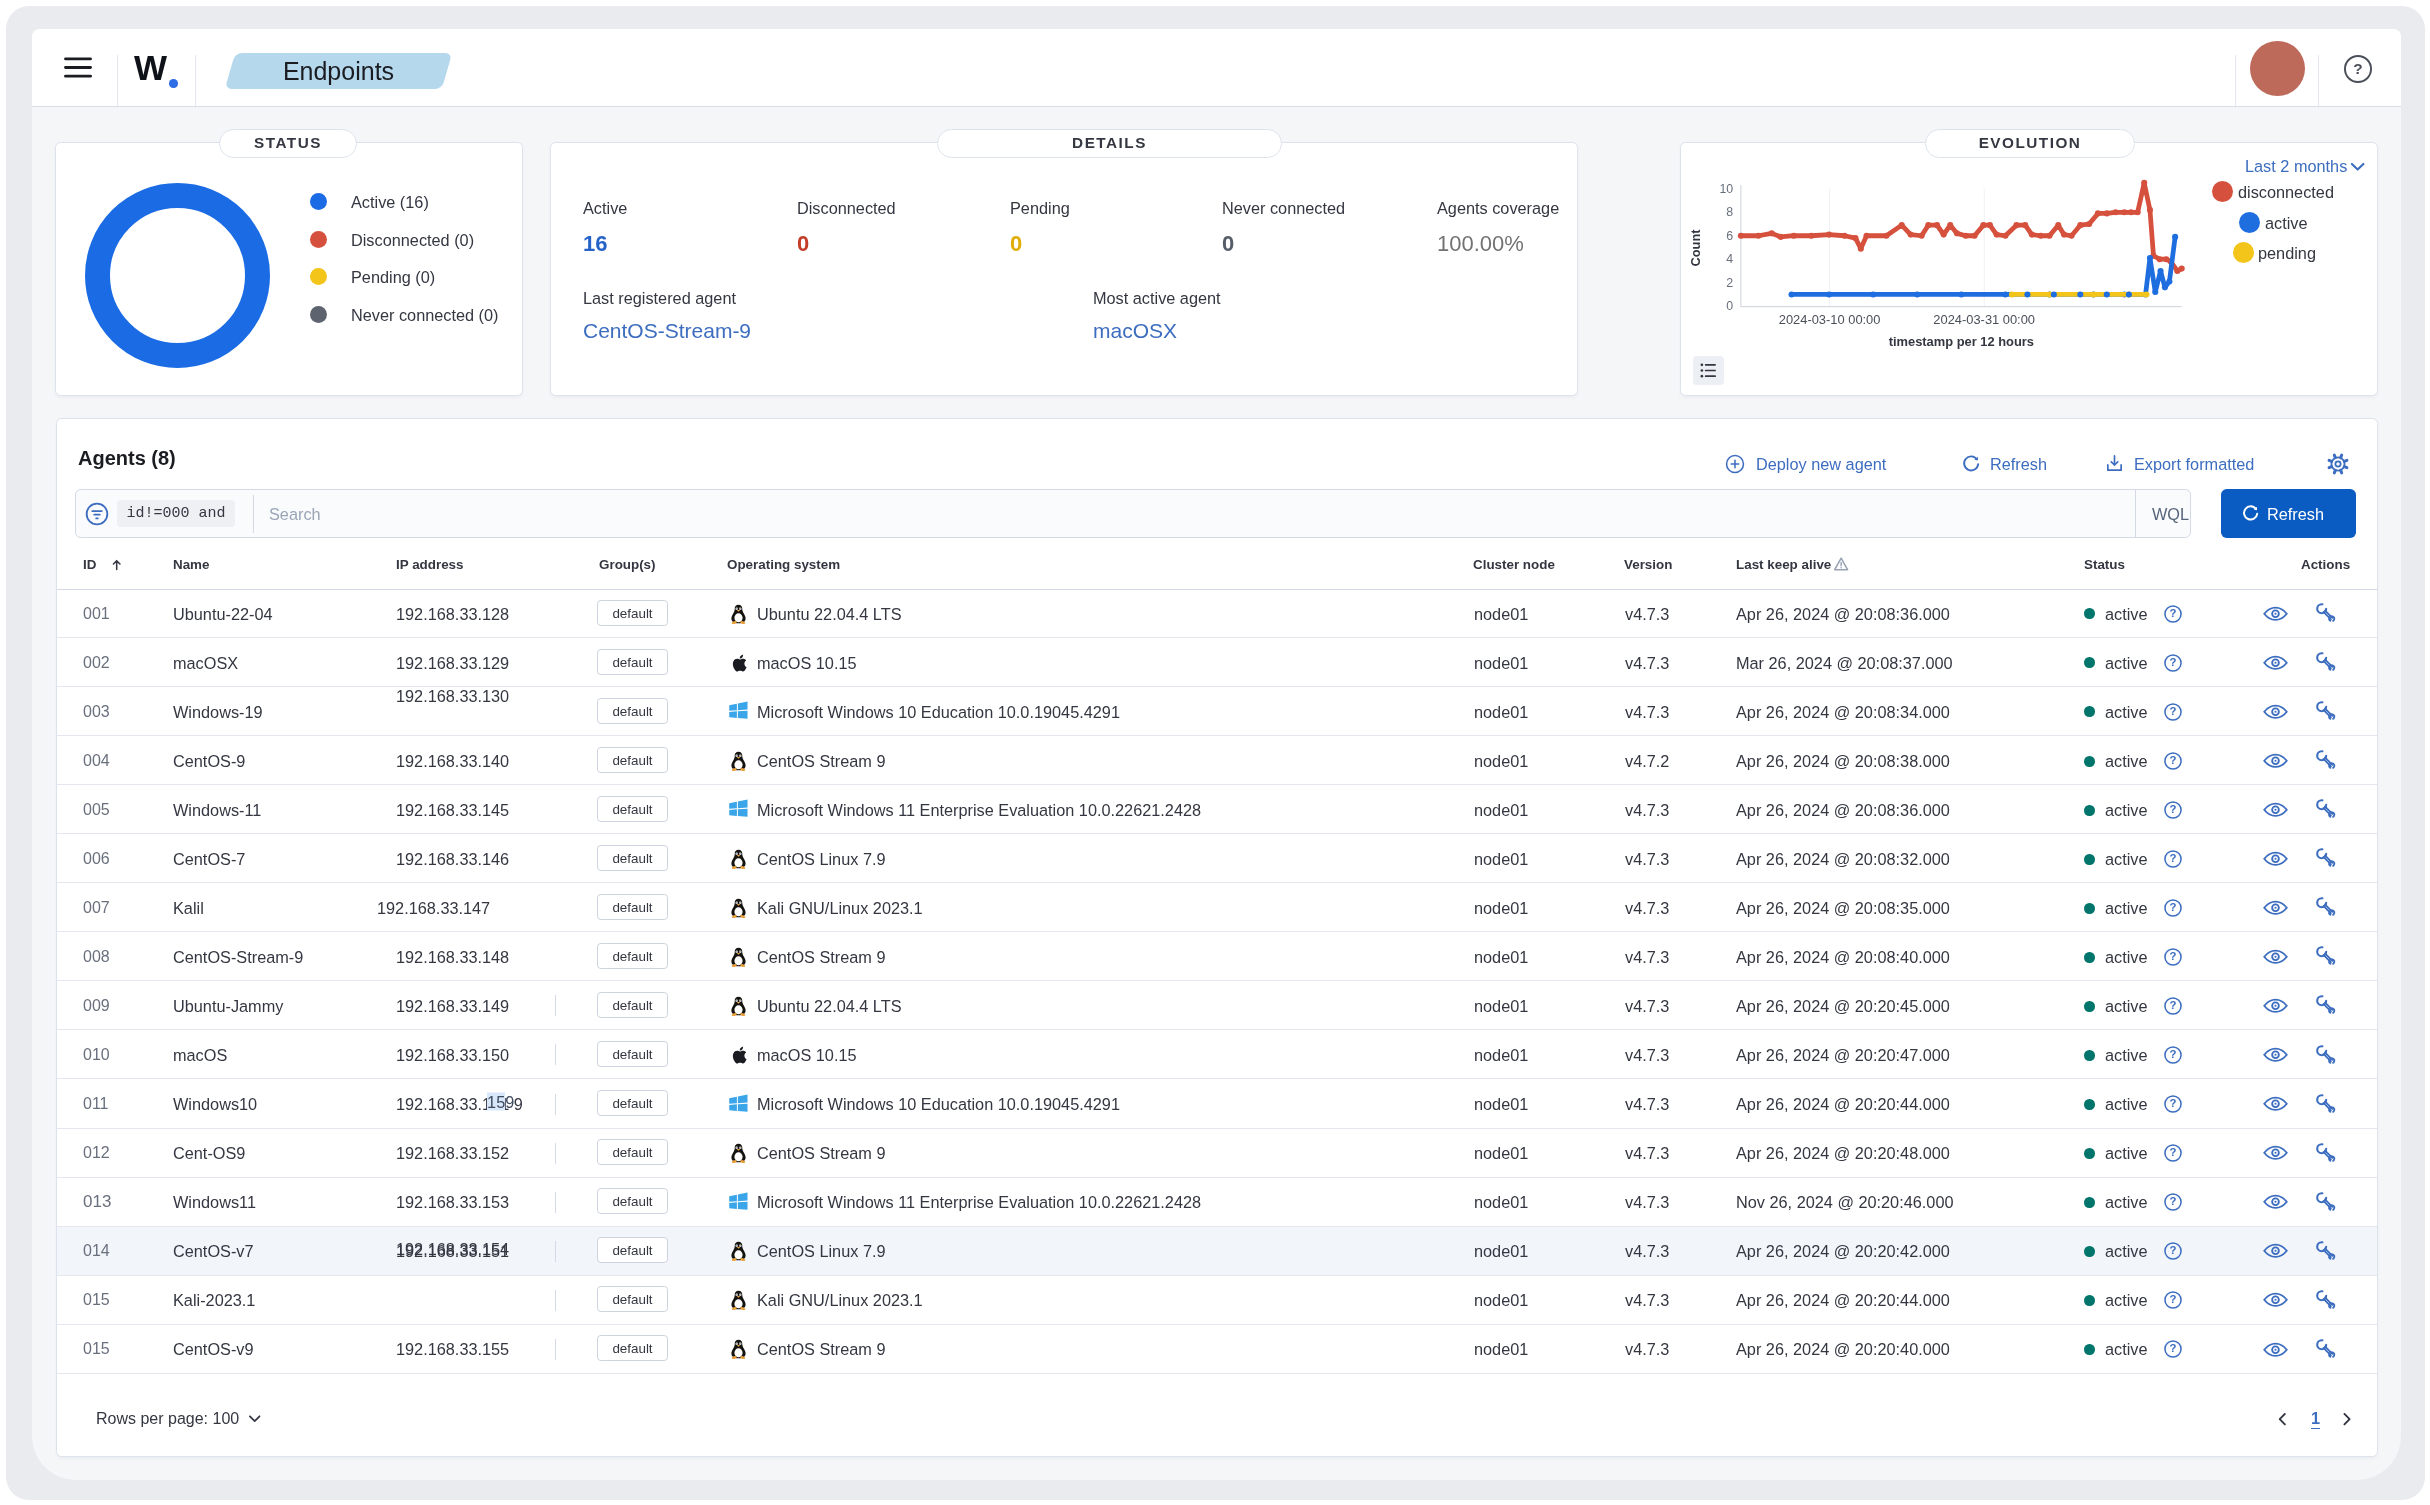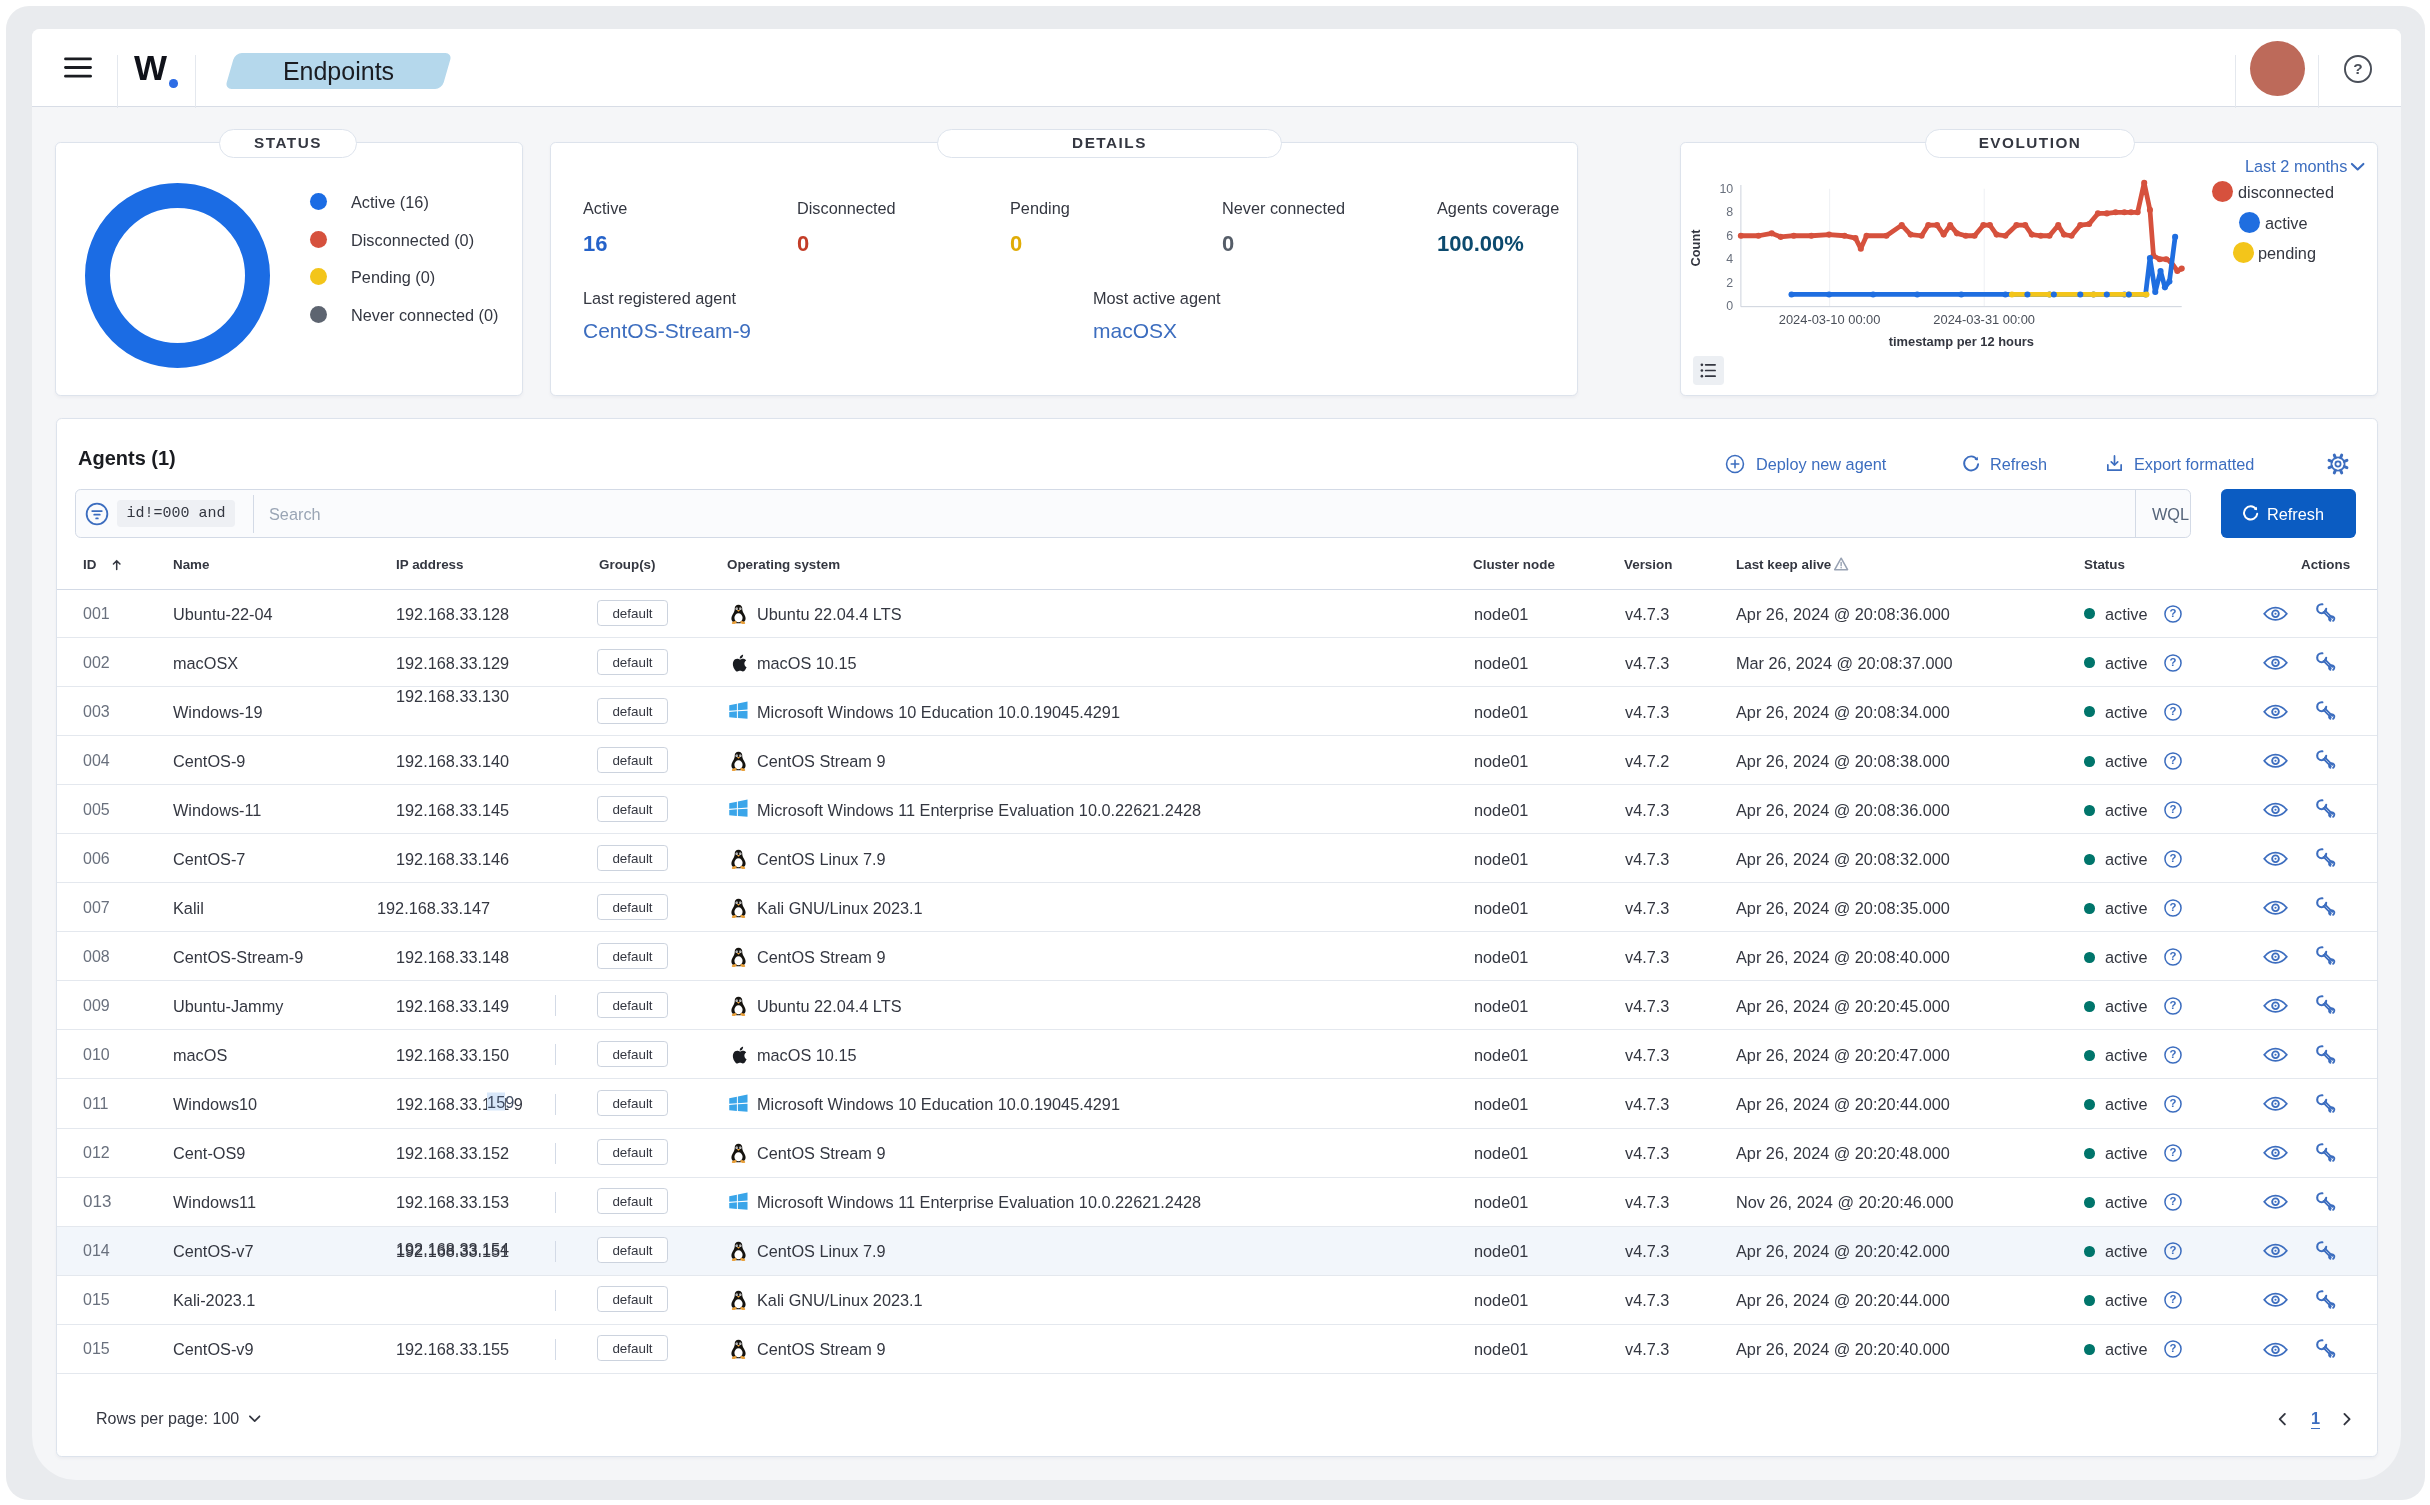--- a/index.html
+++ b/index.html
@@ -56,21 +56,21 @@
     <div class="pill" style="left:386px;width:345px">DETAILS</div>
     <div class="lbl" style="left:32px;top:56px">Active</div>
     <div class="lbl" style="left:32px;top:88px;font-size:22px;font-weight:bold;color:#2663c9">16</div>
     <div class="lbl" style="left:246px;top:56px">Disconnected</div>
     <div class="lbl" style="left:246px;top:88px;font-size:22px;font-weight:bold;color:#c33d28">0</div>
     <div class="lbl" style="left:459px;top:56px">Pending</div>
     <div class="lbl" style="left:459px;top:88px;font-size:22px;font-weight:bold;color:#e0ac06">0</div>
     <div class="lbl" style="left:671px;top:56px">Never connected</div>
     <div class="lbl" style="left:671px;top:88px;font-size:22px;font-weight:bold;color:#555d68">0</div>
     <div class="lbl" style="left:886px;top:56px">Agents coverage</div>
-    <div class="lbl" style="left:886px;top:88px;font-size:22px;font-weight:bold;color:#0c4a6e">100.00%</div>
+    <div class="lbl" style="left:886px;top:88px;font-size:22px;font-weight:normal;color:#737373">100.00%</div>
     <div class="lbl" style="left:32px;top:146px">Last registered agent</div>
     <div class="lbl" style="left:32px;top:176px;font-size:21px;color:#3c6dbf">CentOS-Stream-9</div>
     <div class="lbl" style="left:542px;top:146px">Most active agent</div>
     <div class="lbl" style="left:542px;top:176px;font-size:21px;color:#3c6dbf">macOSX</div>
   </div>
 
   <div class="card" style="left:1648px;top:113px;width:698px;height:254px">
     <div class="pill" style="left:244px;width:210px">EVOLUTION</div>
     <svg style="position:absolute;left:0;top:0" width="698" height="250" viewBox="0 0 730 262">
 <path d="M155 48V171M317 48V171" stroke="#edeff3" stroke-width="1"></path>
@@ -182,21 +182,21 @@
         <circle cx="2" cy="3" r="1.4" fill="#343741"></circle>
         <path d="M6 3H16" stroke="#343741" stroke-width="1.8" stroke-linecap="round"></path>
         <circle cx="2" cy="9" r="1.4" fill="#343741"></circle>
         <path d="M6 9H16" stroke="#343741" stroke-width="1.8" stroke-linecap="round"></path>
         <circle cx="2" cy="15" r="1.4" fill="#343741"></circle>
         <path d="M6 15H16" stroke="#343741" stroke-width="1.8" stroke-linecap="round"></path>
       </svg>
   </div>
 
   <div class="card" style="left:24px;top:389px;width:2322px;height:1039px">
-    <div style="position:absolute;left:21px;top:28px;font-size:20px;font-weight:600;color:#1a1c21">Agents (1)</div>
+    <div style="position:absolute;left:21px;top:28px;font-size:20px;font-weight:600;color:#1a1c21">Agents (8)</div>
     <svg style="position:absolute;left:1668px;top:35px" width="20" height="20" viewBox="0 0 22 22">
 <circle cx="11" cy="11" r="9.3" fill="none" stroke="#3c6dbf" stroke-width="1.7"></circle>
 <path d="M11 6.8v8.4M6.8 11h8.4" stroke="#3c6dbf" stroke-width="1.7" stroke-linecap="round"></path>
       </svg>
     <div class="ct link" style="left:1699px;top:45px">Deploy new agent</div>
     <svg style="position:absolute;left:1905px;top:36px" width="18" height="18" viewBox="0 0 18 18">
 <path d="M14.9 4.4A7 7 0 1 0 16.1 9.3" fill="none" stroke="#3c6dbf" stroke-width="1.9" stroke-linecap="round"></path>
 <path d="M15.8 1.8v3.3h-3.3z" fill="#3c6dbf"></path>
       </svg>
     <div class="ct link" style="left:1933px;top:45px">Refresh</div>

